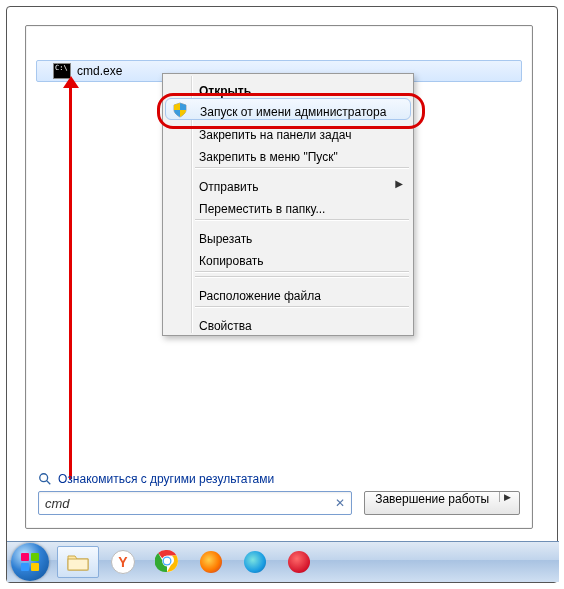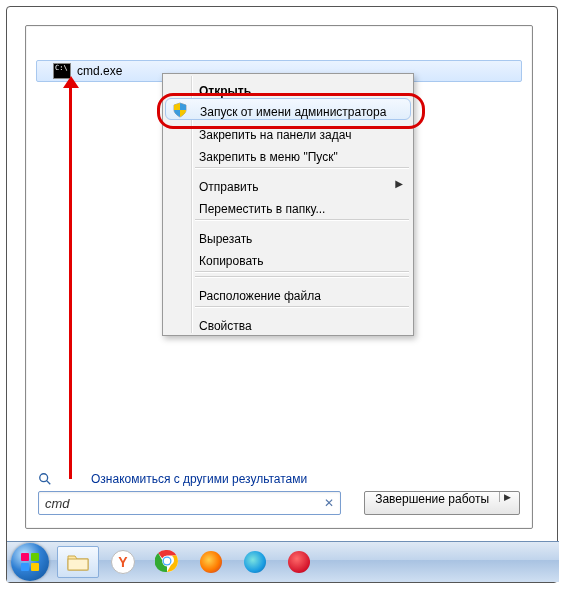--- a/index.html
+++ b/index.html
@@ -94,36 +94,35 @@
     border-bottom: 12px solid #e20000;
   }
   
   .more-results {
     position: absolute;
     left: 12px; bottom: 42px;
     display: flex;
     align-items: center;
     color: #003399;
     font-size: 12px;
-    gap: 33px;
   }
   .more-results .mag {
     width: 14px; height: 14px;
     margin-right: 6px;
     display:inline-block;
   }
   .more-results svg { width:14px; height:14px; }
   
   .bottom-row {
     position: absolute;
     left: 12px; bottom: 8px; right: 12px;
     height: 34px;
     display: flex;
     align-items: center;
-    gap: 23px;
+    gap: 12px;
   }
   .search-box {
     flex: 1;
     height: 22px;
     border: 1px solid #7a9ed0;
     border-radius: 2px;
     display: flex;
     align-items: center;
     padding: 0 4px;
     background: #fff;

